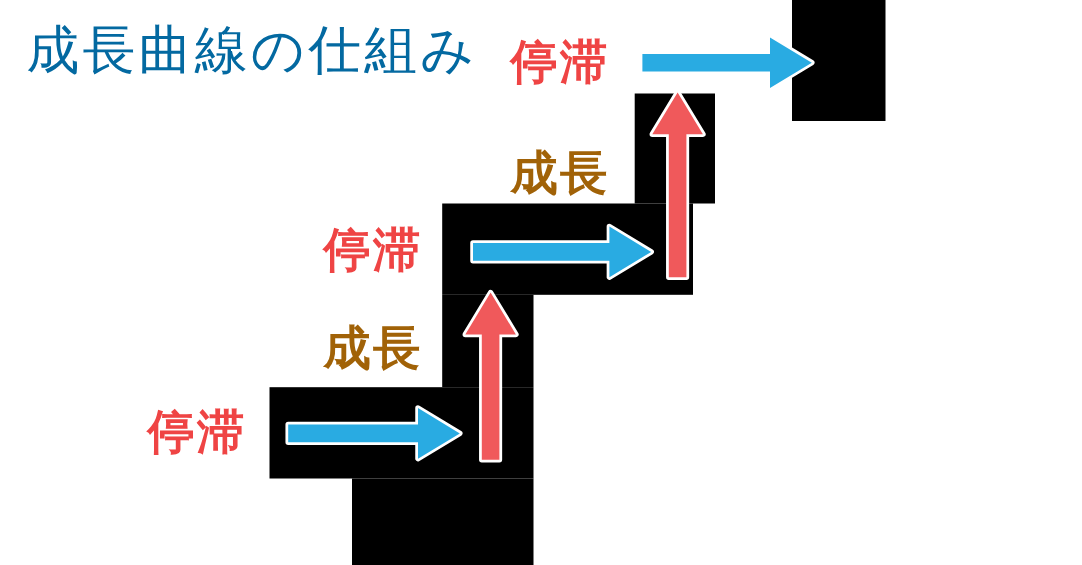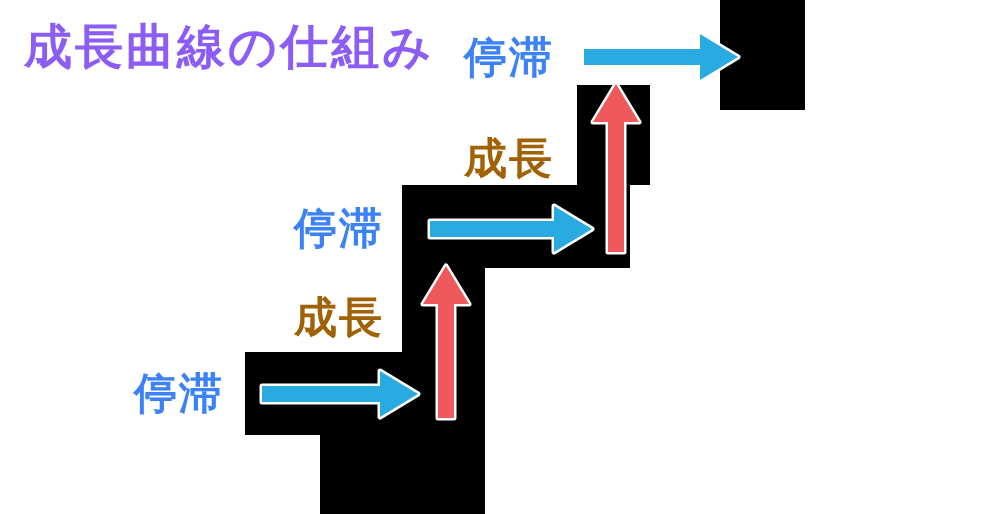--- a/index.html
+++ b/index.html
@@ -32,35 +32,35 @@
 
   
   .label {
     position: absolute;
     font-weight: 700;
     font-size: 43px;
     line-height: 1;
     letter-spacing: 2px;
     white-space: nowrap;
   }
-  .label.stagnation { color: #3b82f6; font-family: Liberation Serif, serif; }
+  .label.stagnation { color: #ef4444; font-family: Liberation Serif, serif; }
   .label.growth     { color: #a16207; }
   #label-0 { left: 134px; top: 372px; }
   #label-1 { left: 294px; top: 296px; }
   #label-2 { left: 294px; top: 207px; }
   #label-3 { left: 464px; top: 137px; }
   #label-4 { left: 464px; top: 36px;  }
 
   .title {
     position: absolute;
     left: 24px;
     top: 22px;
     font-size: 48px;
-    font-weight: 700;
-    color: #8b5cf6;
+    font-weight: 400;
+    color: #0369a1;
     letter-spacing: 3px;
     line-height: 1;
     white-space: nowrap;
   }
 </style>
 </head>
 <body>
 
 <div id="canvas">
 

